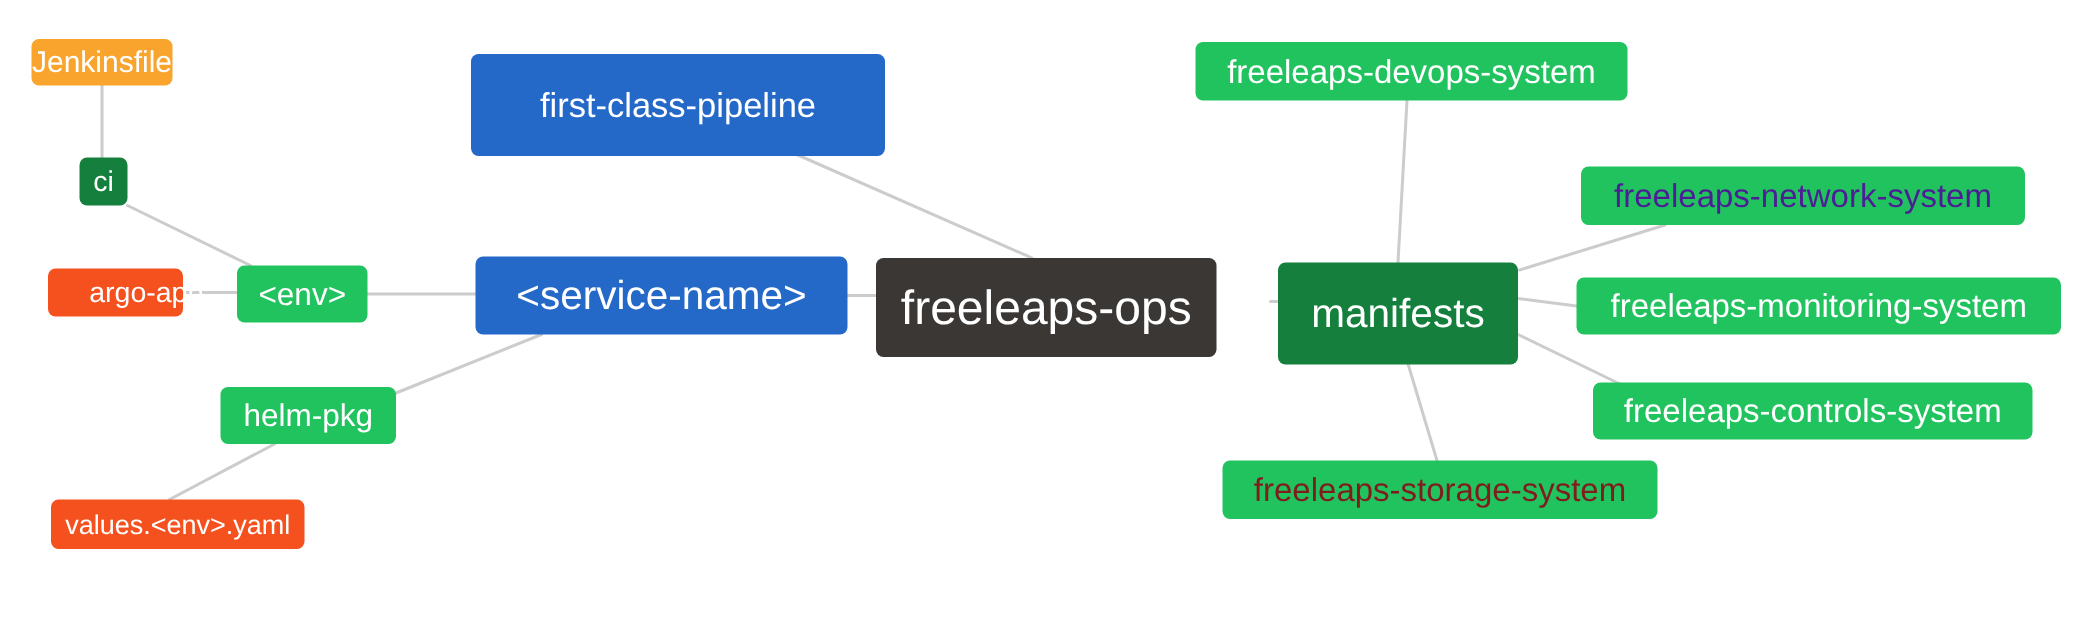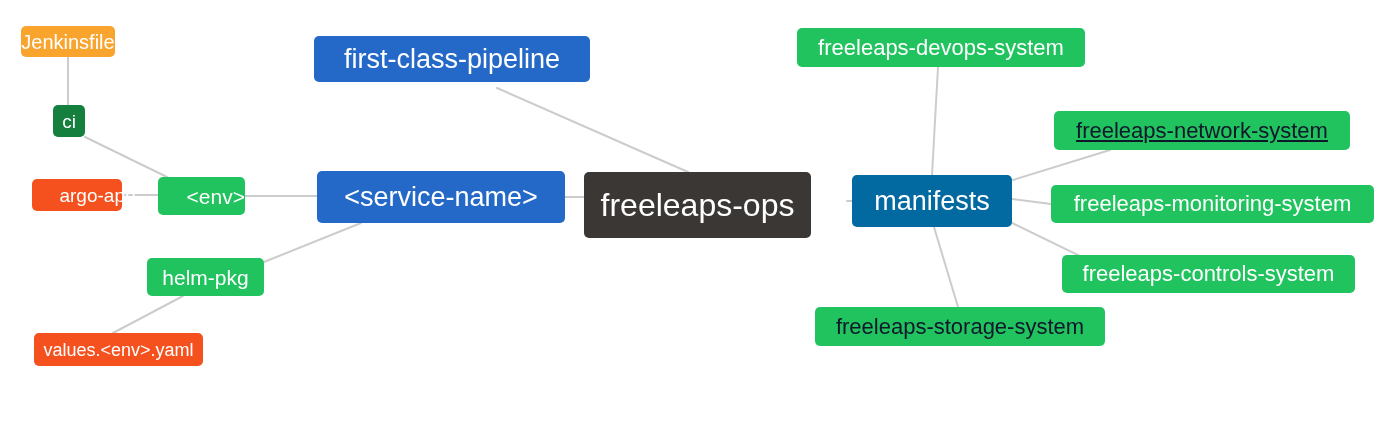--- a/index.html
+++ b/index.html
@@ -53,56 +53,56 @@
       <line x1="932" y1="175" x2="938" y2="67" stroke="#cccccc" stroke-width="2" stroke-linecap="round"></line>
       <line x1="1013" y1="180" x2="1110" y2="150" stroke="#cccccc" stroke-width="2" stroke-linecap="round"></line>
       <line x1="1012" y1="199" x2="1051" y2="204" stroke="#cccccc" stroke-width="2" stroke-linecap="round"></line>
       <line x1="1012" y1="223" x2="1082" y2="257" stroke="#cccccc" stroke-width="2" stroke-linecap="round"></line>
       <line x1="934" y1="227" x2="958" y2="307" stroke="#cccccc" stroke-width="2" stroke-linecap="round"></line>
     </svg>
   <div id="nodes">
       <div class="node" style="left: 584px; top: 172px; width: 227px; height: 66px; font-size: 32px; background: rgb(59, 55, 53); color: rgb(255, 255, 255);">
         <span>freeleaps-ops</span>
       </div>
-      <div class="node" style="left: 314px; top: 36px; width: 276px; height: 46px; font-size: 27px; background: rgb(37, 105, 200); color: rgb(255, 255, 255);">
+      <div class="node" style="left: 314px; top: 36px; width: 276px; height: 68px; font-size: 23px; background: rgb(37, 105, 200); color: rgb(255, 255, 255);">
         <span>first-class-pipeline</span>
       </div>
       <div class="node" style="left: 317px; top: 171px; width: 248px; height: 52px; font-size: 27px; background: rgb(37, 105, 200); color: rgb(255, 255, 255);">
         <span>&lt;service-name&gt;</span>
       </div>
-      <div class="node" style="left: 852px; top: 175px; width: 160px; height: 52px; font-size: 27px; background: #0369a1; color: rgb(255, 255, 255);">
+      <div class="node" style="left: 852px; top: 175px; width: 160px; height: 68px; font-size: 27px; background: #15803d; color: rgb(255, 255, 255);">
         <span>manifests</span>
       </div>
-      <div class="node" style="left: 158px; top: 177px; width: 87px; height: 38px; font-size: 21px; background: rgb(33, 195, 95); color: rgb(255, 255, 255); justify-content: flex-end;">
+      <div class="node" style="left: 158px; top: 177px; width: 87px; height: 38px; font-size: 21px; background: rgb(33, 195, 95); color: rgb(255, 255, 255);">
         <span>&lt;env&gt;</span>
       </div>
       <div class="node" style="left: 147px; top: 258px; width: 117px; height: 38px; font-size: 21px; background: rgb(33, 195, 95); color: rgb(255, 255, 255);">
         <span>helm-pkg</span>
       </div>
       <div class="node" style="left: 53px; top: 105px; width: 32px; height: 32px; font-size: 19px; background: #15803d; color: rgb(255, 255, 255);">
         <span>ci</span>
       </div>
       <div class="node" style="left: 32px; top: 179px; width: 90px; height: 32px; font-size: 19px; background: rgb(244, 81, 30); color: rgb(255, 255, 255); padding-left: 41px;">
         <span>argo-app</span>
       </div>
       <div class="node" style="left: 21px; top: 26px; width: 94px; height: 31px; font-size: 20px; background: rgb(248, 164, 45); color: rgb(255, 255, 255);">
         <span>Jenkinsfile</span>
       </div>
       <div class="node" style="left: 8px; top: 333px; width: 169px; height: 33px; font-size: 18px; background: rgb(244, 81, 30); color: rgb(255, 255, 255); margin-left: 26px;">
         <span>values.&lt;env&gt;.yaml</span>
       </div>
       <div class="node" style="left: 797px; top: 28px; width: 288px; height: 39px; font-size: 22px; background: rgb(33, 195, 95); color: rgb(255, 255, 255);">
         <span>freeleaps-devops-system</span>
       </div>
-      <div class="node" style="left: 1054px; top: 111px; width: 296px; height: 39px; font-size: 22px; background: rgb(33, 195, 95); color: #0f172a; text-decoration: underline;">
+      <div class="node" style="left: 1054px; top: 111px; width: 296px; height: 39px; font-size: 22px; background: rgb(33, 195, 95); color: #4c1d95;">
         <span>freeleaps-network-system</span>
       </div>
       <div class="node" style="left: 1051px; top: 185px; width: 323px; height: 38px; font-size: 22px; background: rgb(33, 195, 95); color: rgb(255, 255, 255);">
         <span>freeleaps-monitoring-system</span>
       </div>
       <div class="node" style="left: 1062px; top: 255px; width: 293px; height: 38px; font-size: 22px; background: rgb(33, 195, 95); color: rgb(255, 255, 255);">
         <span>freeleaps-controls-system</span>
       </div>
-      <div class="node" style="left: 815px; top: 307px; width: 290px; height: 39px; font-size: 22px; background: rgb(33, 195, 95); color: #0f172a;">
+      <div class="node" style="left: 815px; top: 307px; width: 290px; height: 39px; font-size: 22px; background: rgb(33, 195, 95); color: #7f1d1d;">
         <span>freeleaps-storage-system</span>
       </div>
     </div>
 </div>
 
 </body></html>

